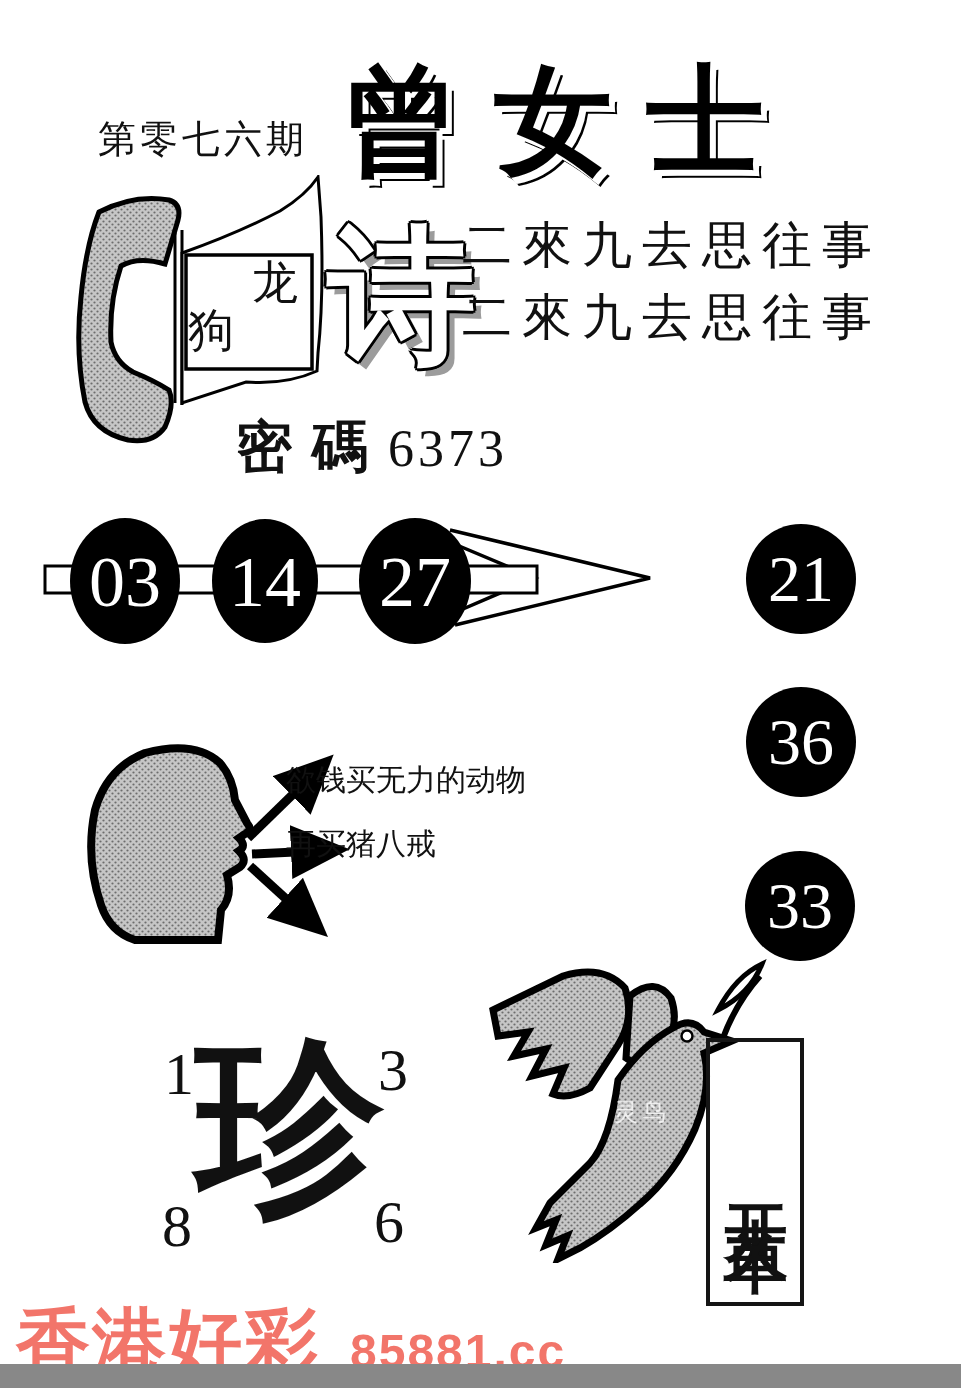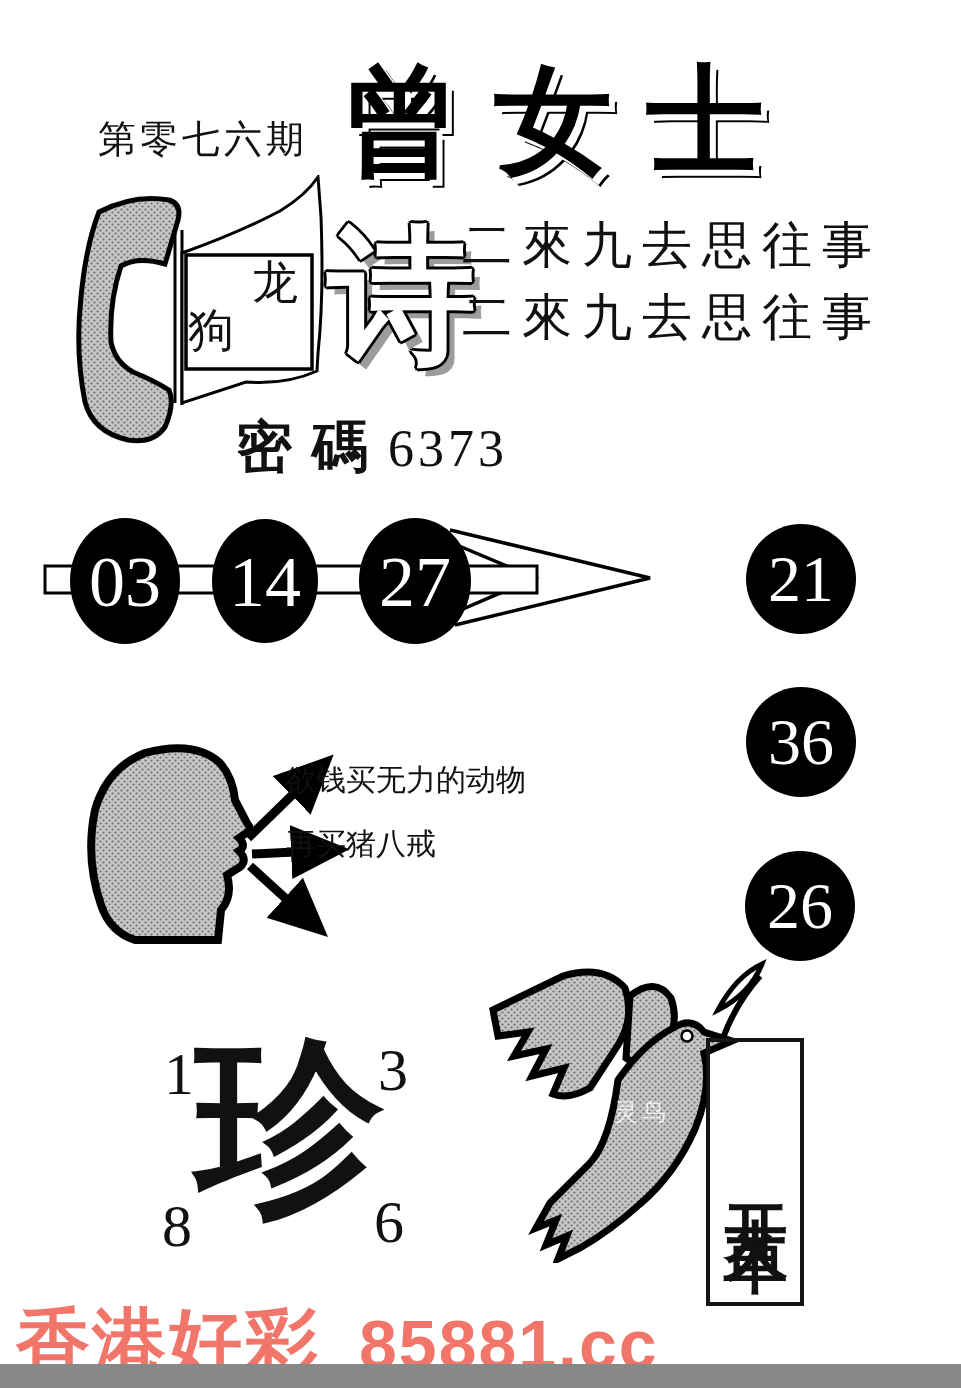--- a/index.html
+++ b/index.html
@@ -77,21 +77,21 @@
   .result-box span{
     writing-mode:vertical-rl;text-orientation:upright;
     font-size:64px;font-weight:700;letter-spacing:12px;line-height:1;
     font-family:"Liberation Serif",serif;
   }
 
   
   .footer{left:16px;top:1294px;white-space:nowrap;
     font-family:"Liberation Sans","DejaVu Sans",sans-serif;font-weight:800;}
   .footer .brand{font-size:74px;letter-spacing:2px;}
-  .footer .site{font-size:68px;margin-left:39px;letter-spacing:2px;}
+  .footer .site{font-size:48px;margin-left:30px;letter-spacing:2px;}
 
   svg{display:block;}
 </style>
 </head>
 <body>
 
 <div id="page" style="background: rgb(255, 255, 255);">
 
   <div class="abs issue">第零七六期</div>
 
@@ -139,21 +139,21 @@
     <text x="415" y="101" text-anchor="middle" fill="#fff" font-size="72" font-family="Liberation Serif, DejaVu Serif, serif">27</text>
   </svg>
 
   <div class="abs side-circle sc1">
     <span>21</span>
   </div>
   <div class="abs side-circle sc2">
     <span>36</span>
   </div>
   <div class="abs side-circle sc3">
-    <span>26</span>
+    <span>33</span>
   </div>
 
   <svg class="abs" style="left:75px;top:738px" width="200" height="215" viewBox="0 0 200 215">
     <path d="M70,15 Q120,2 145,25 Q158,40 160,62 L172,85 Q178,92 170,96 L164,100 Q172,108 164,113 Q173,122 165,129 L152,137 Q158,158 146,172 L143,202 L60,202 Q35,194 26,167 Q10,120 20,72 Q32,30 70,15 Z" fill="url(#stip)" stroke="#000" stroke-width="8"></path>
   </svg>
   <svg class="abs" style="left:232px;top:742px" width="130" height="215" viewBox="0 0 130 215">
     <defs>
       <marker id="arrh" markerWidth="7" markerHeight="7" refX="5" refY="3" orient="auto">
         <path d="M0,0 L6.5,3 L0,6 Z" fill="#000"></path>
       </marker>

